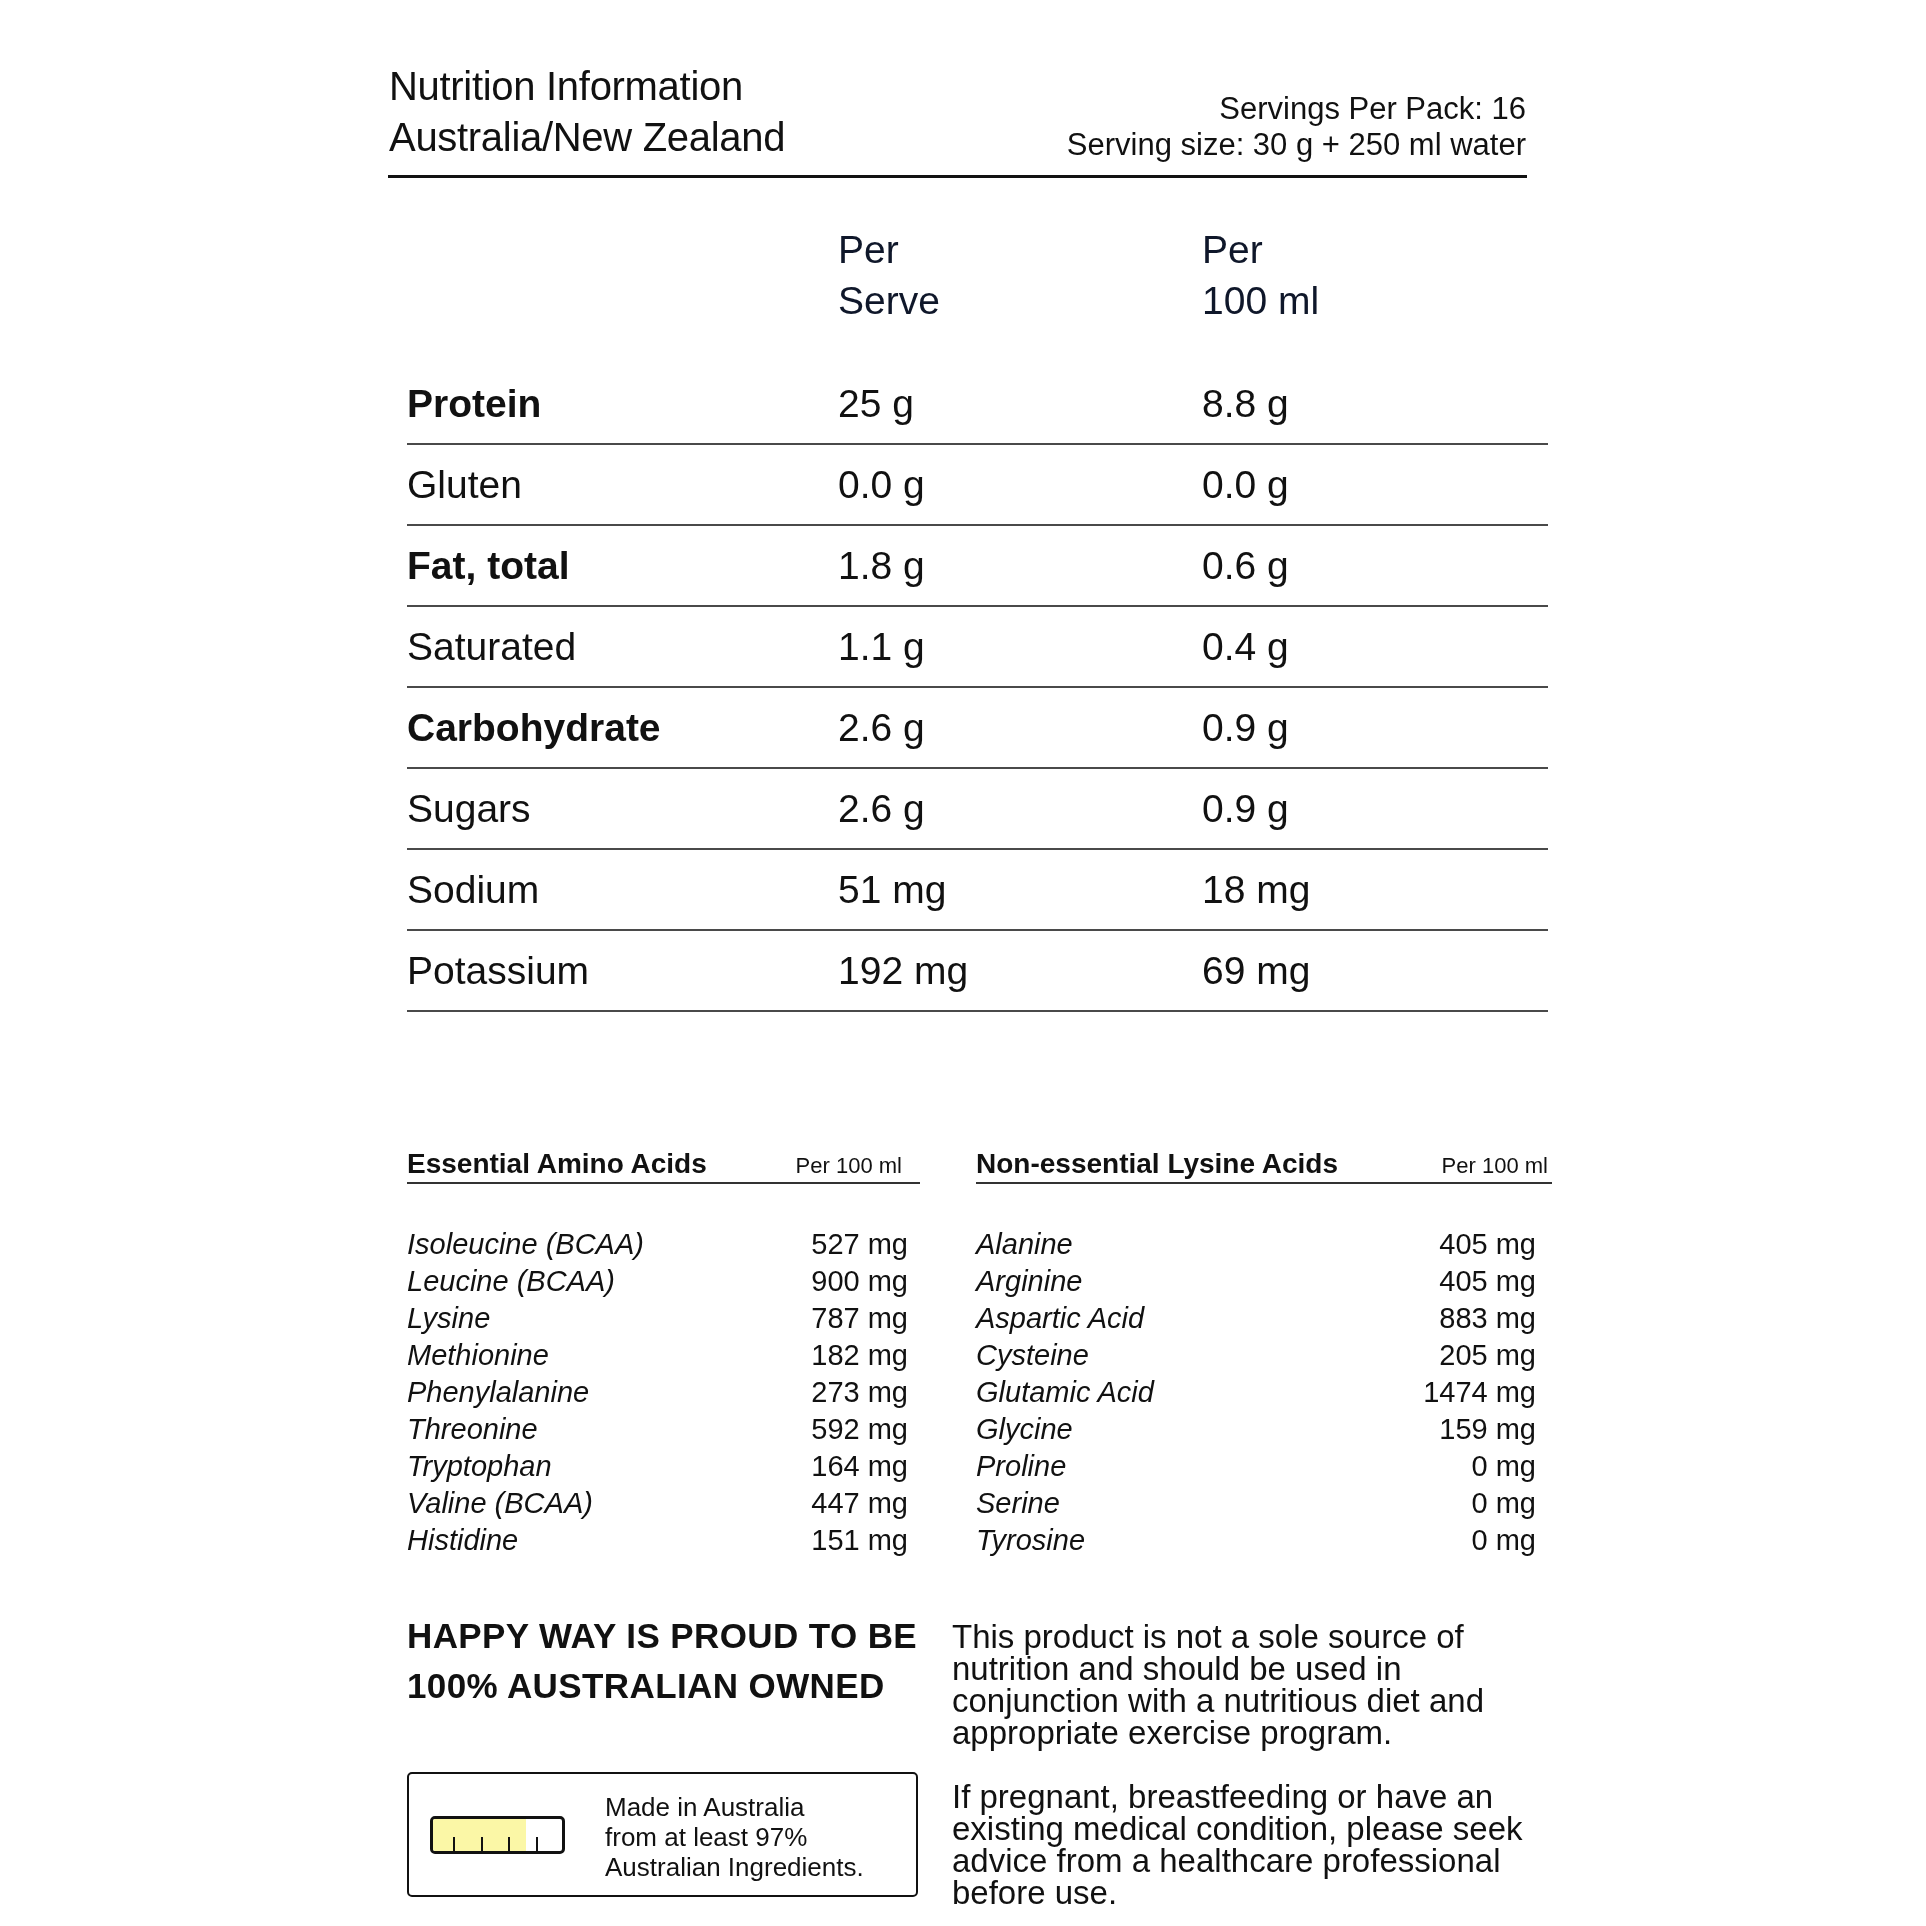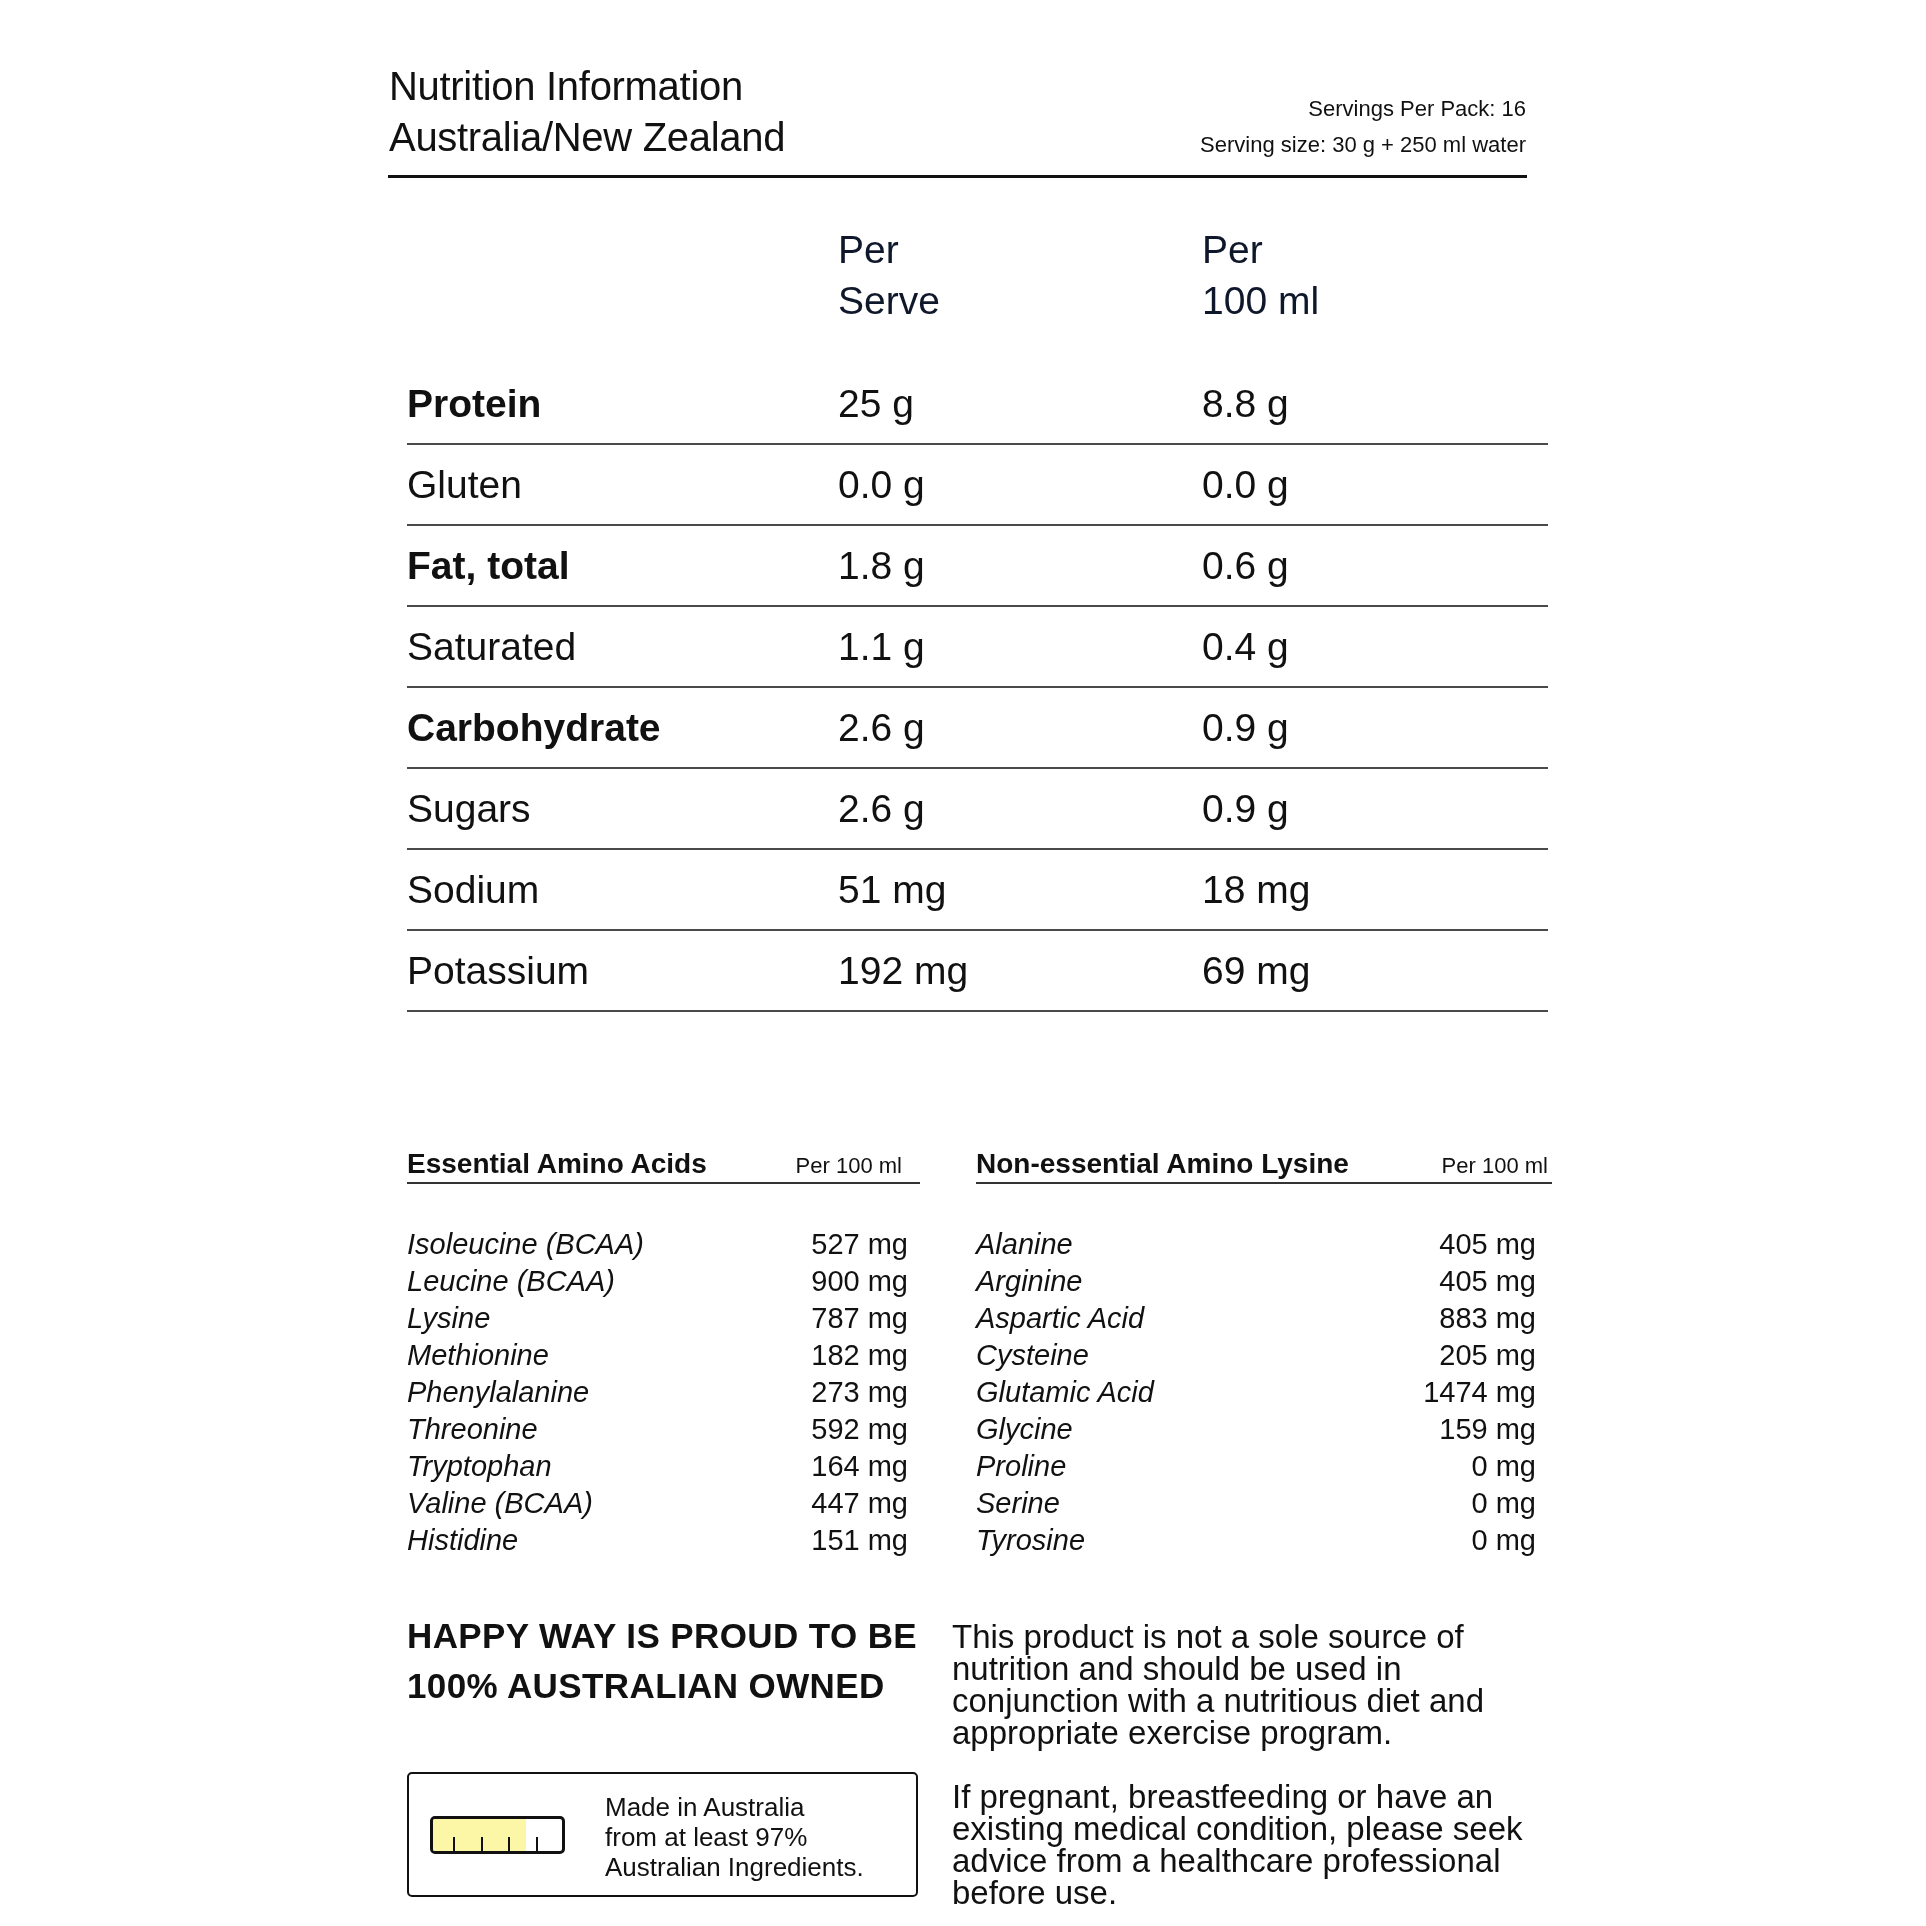--- a/index.html
+++ b/index.html
@@ -4,21 +4,21 @@
 <style>
   html, body { margin: 0; padding: 0; background: #ffffff; }
   body {
     width: 1927px; height: 1927px; position: relative; overflow: hidden;
     font-family: "Liberation Sans", "DejaVu Sans", sans-serif; color: #111111;
   }
   .abs { position: absolute; }
 
   
   .title { left: 389px; top: 61px; font-size: 40px; line-height: 51px; color: #111; letter-spacing: -0.3px; }
-  .servings { right: 401px; top: 91px; text-align: right; font-size: 22px; line-height: 36px; color: #111; }
+  .servings { right: 401px; top: 91px; text-align: right; font-size: 31px; line-height: 36px; color: #111; }
   .header-rule { left: 388px; top: 175px; width: 1139px; height: 3px; background: #111; }
 
   
   .col-head { font-size: 39px; line-height: 51px; color: #0f172a; }
   .col-head.c1 { left: 838px; top: 224px; }
   .col-head.c2 { left: 1202px; top: 224px; }
 
   .ntable { left: 407px; top: 364px; width: 1141px; }
   .nrow { position: relative; height: 81px; border-bottom: 2px solid #4a4a4a; box-sizing: border-box; }
   .nrow .lbl, .nrow .v1, .nrow .v2 { position: absolute; top: 14px; font-size: 39px; line-height: 51px; white-space: nowrap; }
@@ -160,21 +160,21 @@
       </div>
     <div class="arow">
         <span class="n">Histidine</span>
         <span class="v">151 mg</span>
       </div>
   </div>
 </div>
 
 <div class="abs amino non">
   <div class="amino-head">
-    <span class="h">Non-essential Amino Lysine</span>
+    <span class="h">Non-essential Lysine Acids</span>
     <span class="per">Per 100 ml</span>
   </div>
   <div class="amino-list">
     <div class="arow">
         <span class="n">Alanine</span>
         <span class="v">405 mg</span>
       </div>
     <div class="arow">
         <span class="n">Arginine</span>
         <span class="v">405 mg</span>

